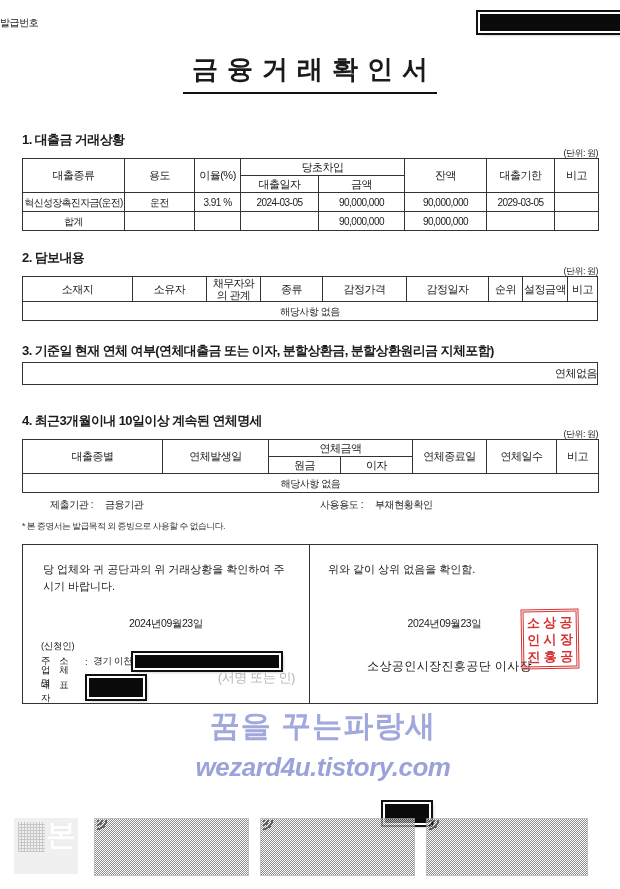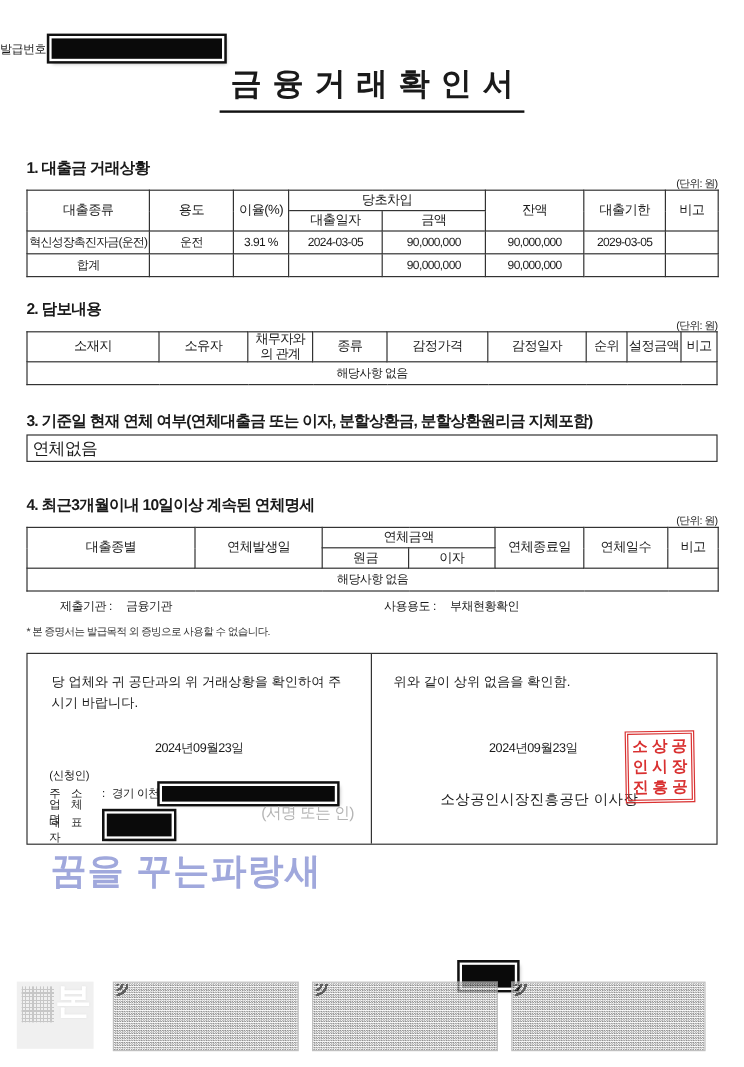--- a/index.html
+++ b/index.html
@@ -7,22 +7,22 @@
     width: 620px; height: 889px;
     background: #fff;
     font-family: "Liberation Sans", "DejaVu Sans", sans-serif;
     color: #1a1a1a;
     overflow: hidden;
   }
   .page { position: relative; width: 620px; height: 889px; background: #fff; }
 
   
   .issue-row {
-    position: absolute; top: 30px; right: 0; left: 0;
-    display: flex; justify-content: flex-start; align-items: center;
+    position: absolute; top: 12px; right: 0; left: 0;
+    display: flex; justify-content: space-between; align-items: center;
     padding-right: 4px;
   }
   .issue-label { font-size: 10px; letter-spacing: -0.4px; margin-right: 3px; }
   .redact {
     background: #0a0a0a;
     border: 2px solid #fff;
     outline: 2px solid #111;
     box-shadow: 2px 2px 3px rgba(0,0,0,0.28);
     display: inline-block;
   }
@@ -63,24 +63,25 @@
   }
   table.grid th { font-size: 11px; height: 17px; }
   table.grid td { height: 19px; font-size: 10px; }
   .tiny { font-size: 7.6px; letter-spacing: -0.7px; }
   .num { font-size: 10px; }
 
   
   .plainbox {
     position: absolute;
     border: 1px solid #333;
-    font-size: 14px;
+    font-size: 11px;
     letter-spacing: -0.5px;
     display: flex; align-items: center;
     padding-left: 4px;
+    justify-content: flex-end;
   }
 
   
   .midline { position: absolute; font-size: 10px; letter-spacing: -0.4px; }
   .footnote {
     position: absolute; left: 22px;
     font-size: 8.8px; letter-spacing: -0.5px; color: #333;
   }
 
   
@@ -134,21 +135,21 @@
     transform: rotate(-1deg);
   }
   .seal span {
     color: #d62020; font-size: 13px; font-weight: bold;
     display: flex; align-items: center; justify-content: center;
     font-family: "DejaVu Sans", sans-serif;
     line-height: 1; overflow: hidden;
   }
 
   
-  .wm { position: absolute; text-align: left; left: 0; right: 16px; pointer-events: none; }
+  .wm { position: absolute; text-align: center; left: 0; right: 16px; pointer-events: none; }
   .wm1 {
     top: 706px; font-size: 30px; font-weight: bold; letter-spacing: 1px;
     color: #a0a8dc;
     -webkit-text-stroke: 4px #ffffff;
     paint-order: stroke fill;
     padding-left: 42px;
   }
   .wm2 {
     top: 752px; font-size: 26px; font-weight: bold; letter-spacing: -0.5px;
     color: #9aa2da;
@@ -393,20 +394,21 @@
         <span>시</span>
         <span>장</span>
         <span>진</span>
         <span>흥</span>
         <span>공</span>
       </div>
     </div>
   </div>
 
   <div class="wm wm1">꿈을 꾸는파랑새</div>
+  <div class="wm wm2">wezard4u.tistory.com</div>
 
   <span class="redact redact-phone"></span>
 
   <div class="stamp-box"></div>
   <div class="stamp-grid"></div>
   <div class="stamp-char">본</div>
 
   <div class="barcode bc1"></div>
   <div class="barcode bc2"></div>
   <div class="barcode bc3"></div>

